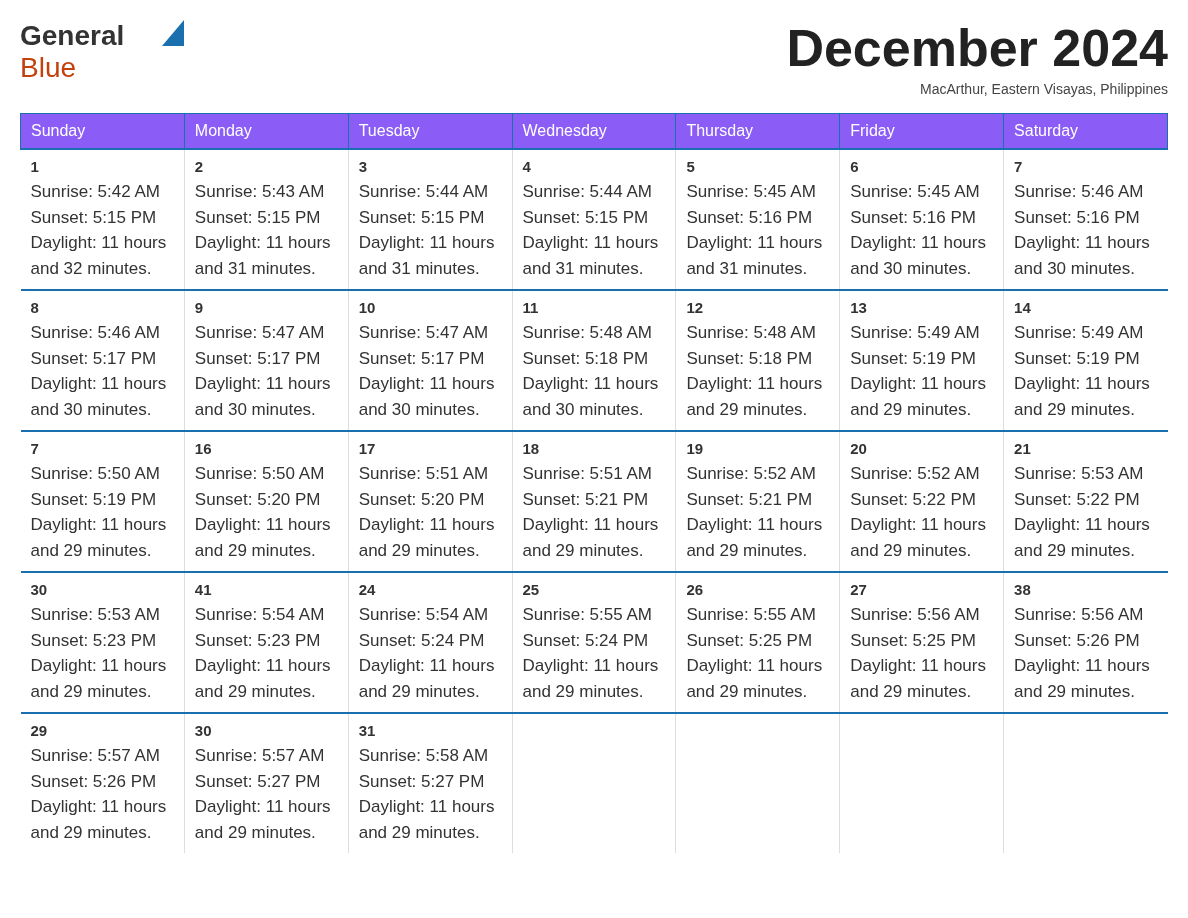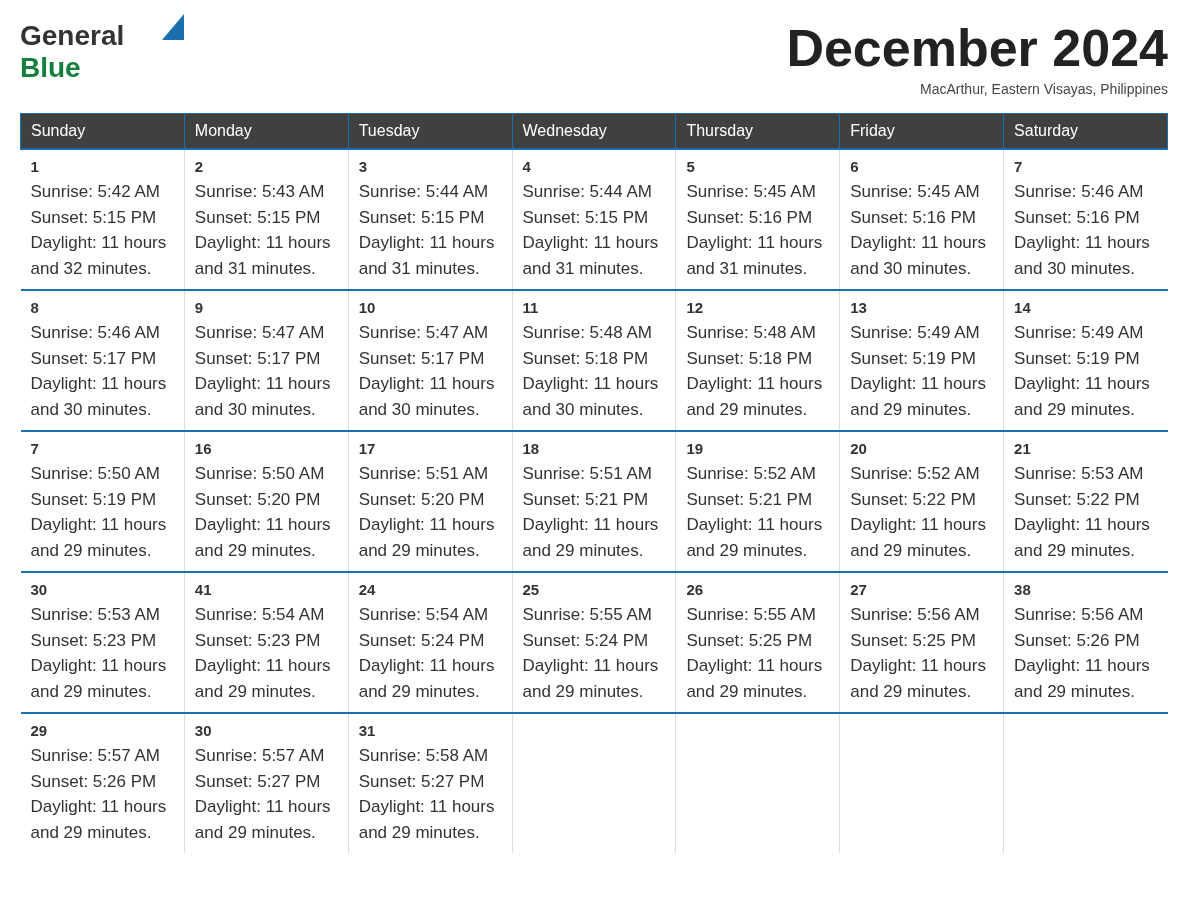--- a/index.html
+++ b/index.html
@@ -16,31 +16,31 @@
       align-items: flex-start;
       margin-bottom: 16px;
     }
     .logo-text-general {
       font-size: 28px;
       font-weight: bold;
       color: #333;
     }
     .logo-text-blue {
       font-size: 28px;
-      font-weight: bold;
-      color: #15803d;
+      font-weight: normal;
+      color: #c2410c;
       margin-top: 36px;
     }
     .logo-wrapper {
       display: flex;
       flex-direction: column;
     }
     .logo-line1 {
       display: flex;
-      align-items: flex-start;
+      align-items: center;
       gap: 36px;
     }
     .title-block {
       text-align: right;
     }
     .month-title {
       font-size: 52px;
       font-weight: bold;
       color: #222;
       line-height: 1.1;
@@ -49,21 +49,21 @@
       font-size: 14px;
       color: #444;
       margin-top: 4px;
     }
     table {
       width: 100%;
       border-collapse: collapse;
       table-layout: fixed;
     }
     thead tr {
-      background-color: #404040;
+      background-color: #8b5cf6;
     }
     thead th {
       color: #fff;
       font-size: 16px;
       font-weight: normal;
       padding: 8px 10px;
       text-align: left;
       border: 1px solid #1a6faf;
     }
     tbody tr {

